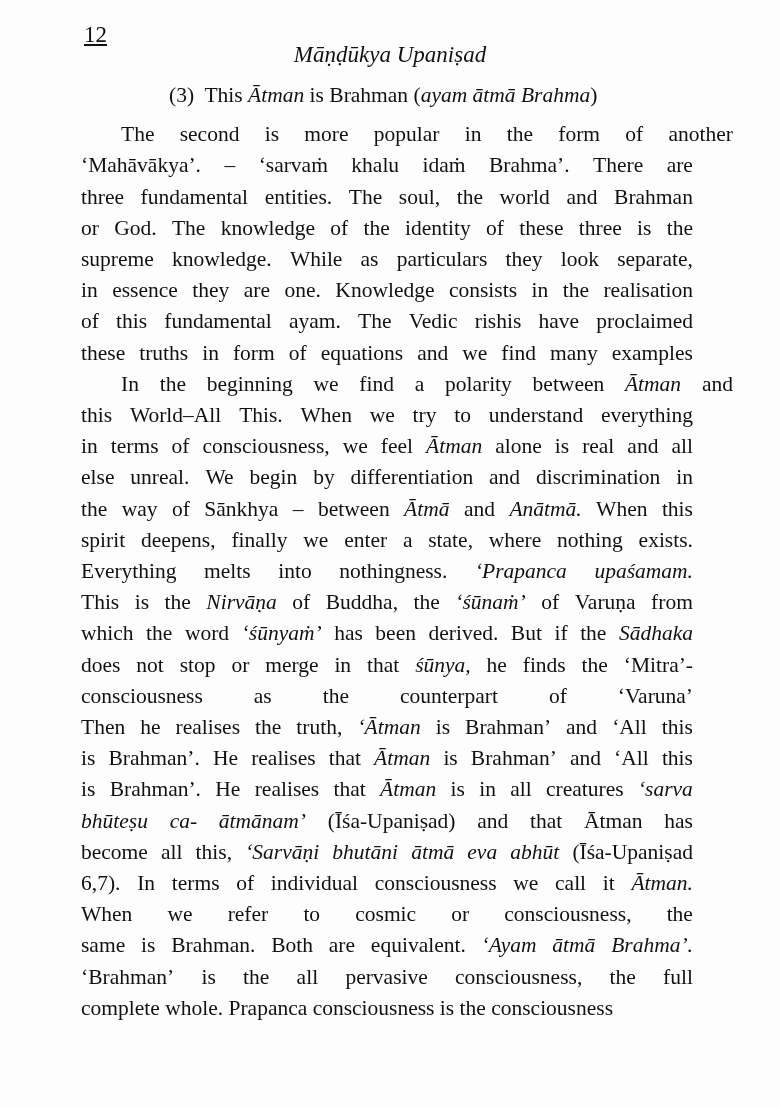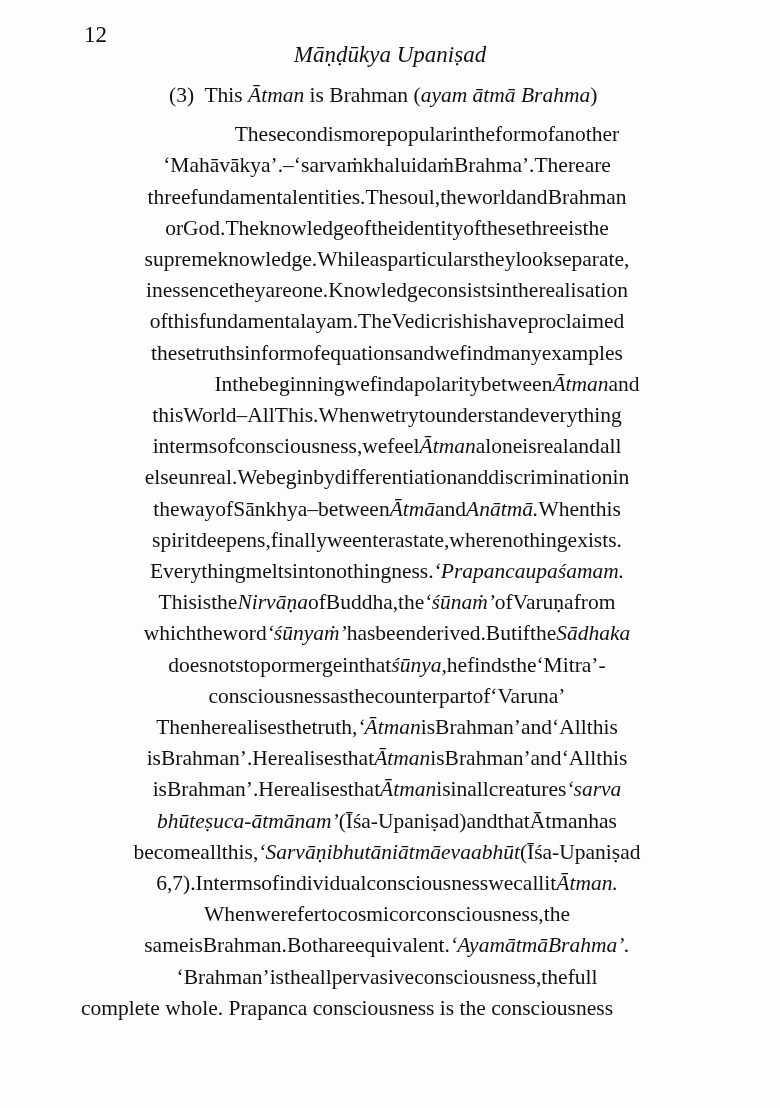--- a/index.html
+++ b/index.html
@@ -28,20 +28,21 @@
     width: 612px;
     height: 34px;
   }
   .folio {
     position: absolute;
     left: 0;
     top: 0;
     font-size: 23px;
     line-height: 34px;
     color: #111;
+    text-decoration: underline;
   }
   .runtitle {
     position: absolute;
     left: 0;
     top: 0;
     width: 612px;
     text-align: center;
     font-size: 23px;
     line-height: 34px;
     font-style: italic;
@@ -60,21 +61,21 @@
     width: 612px;
     font-size: 21.5px;
     line-height: 31.2px;
     white-space: nowrap;
     color: #111;
     letter-spacing: 0;
   }
   
   .ln.j {
     display: flex;
-    justify-content: center;
+    justify-content: space-between;
     white-space: pre;
   }
   .ln.j > .w {
     white-space: pre;
   }
   .ln.last {
     display: block;
   }
   .ind-para { padding-left: 40px; }
   .ind-num  { padding-left: 88px; }

